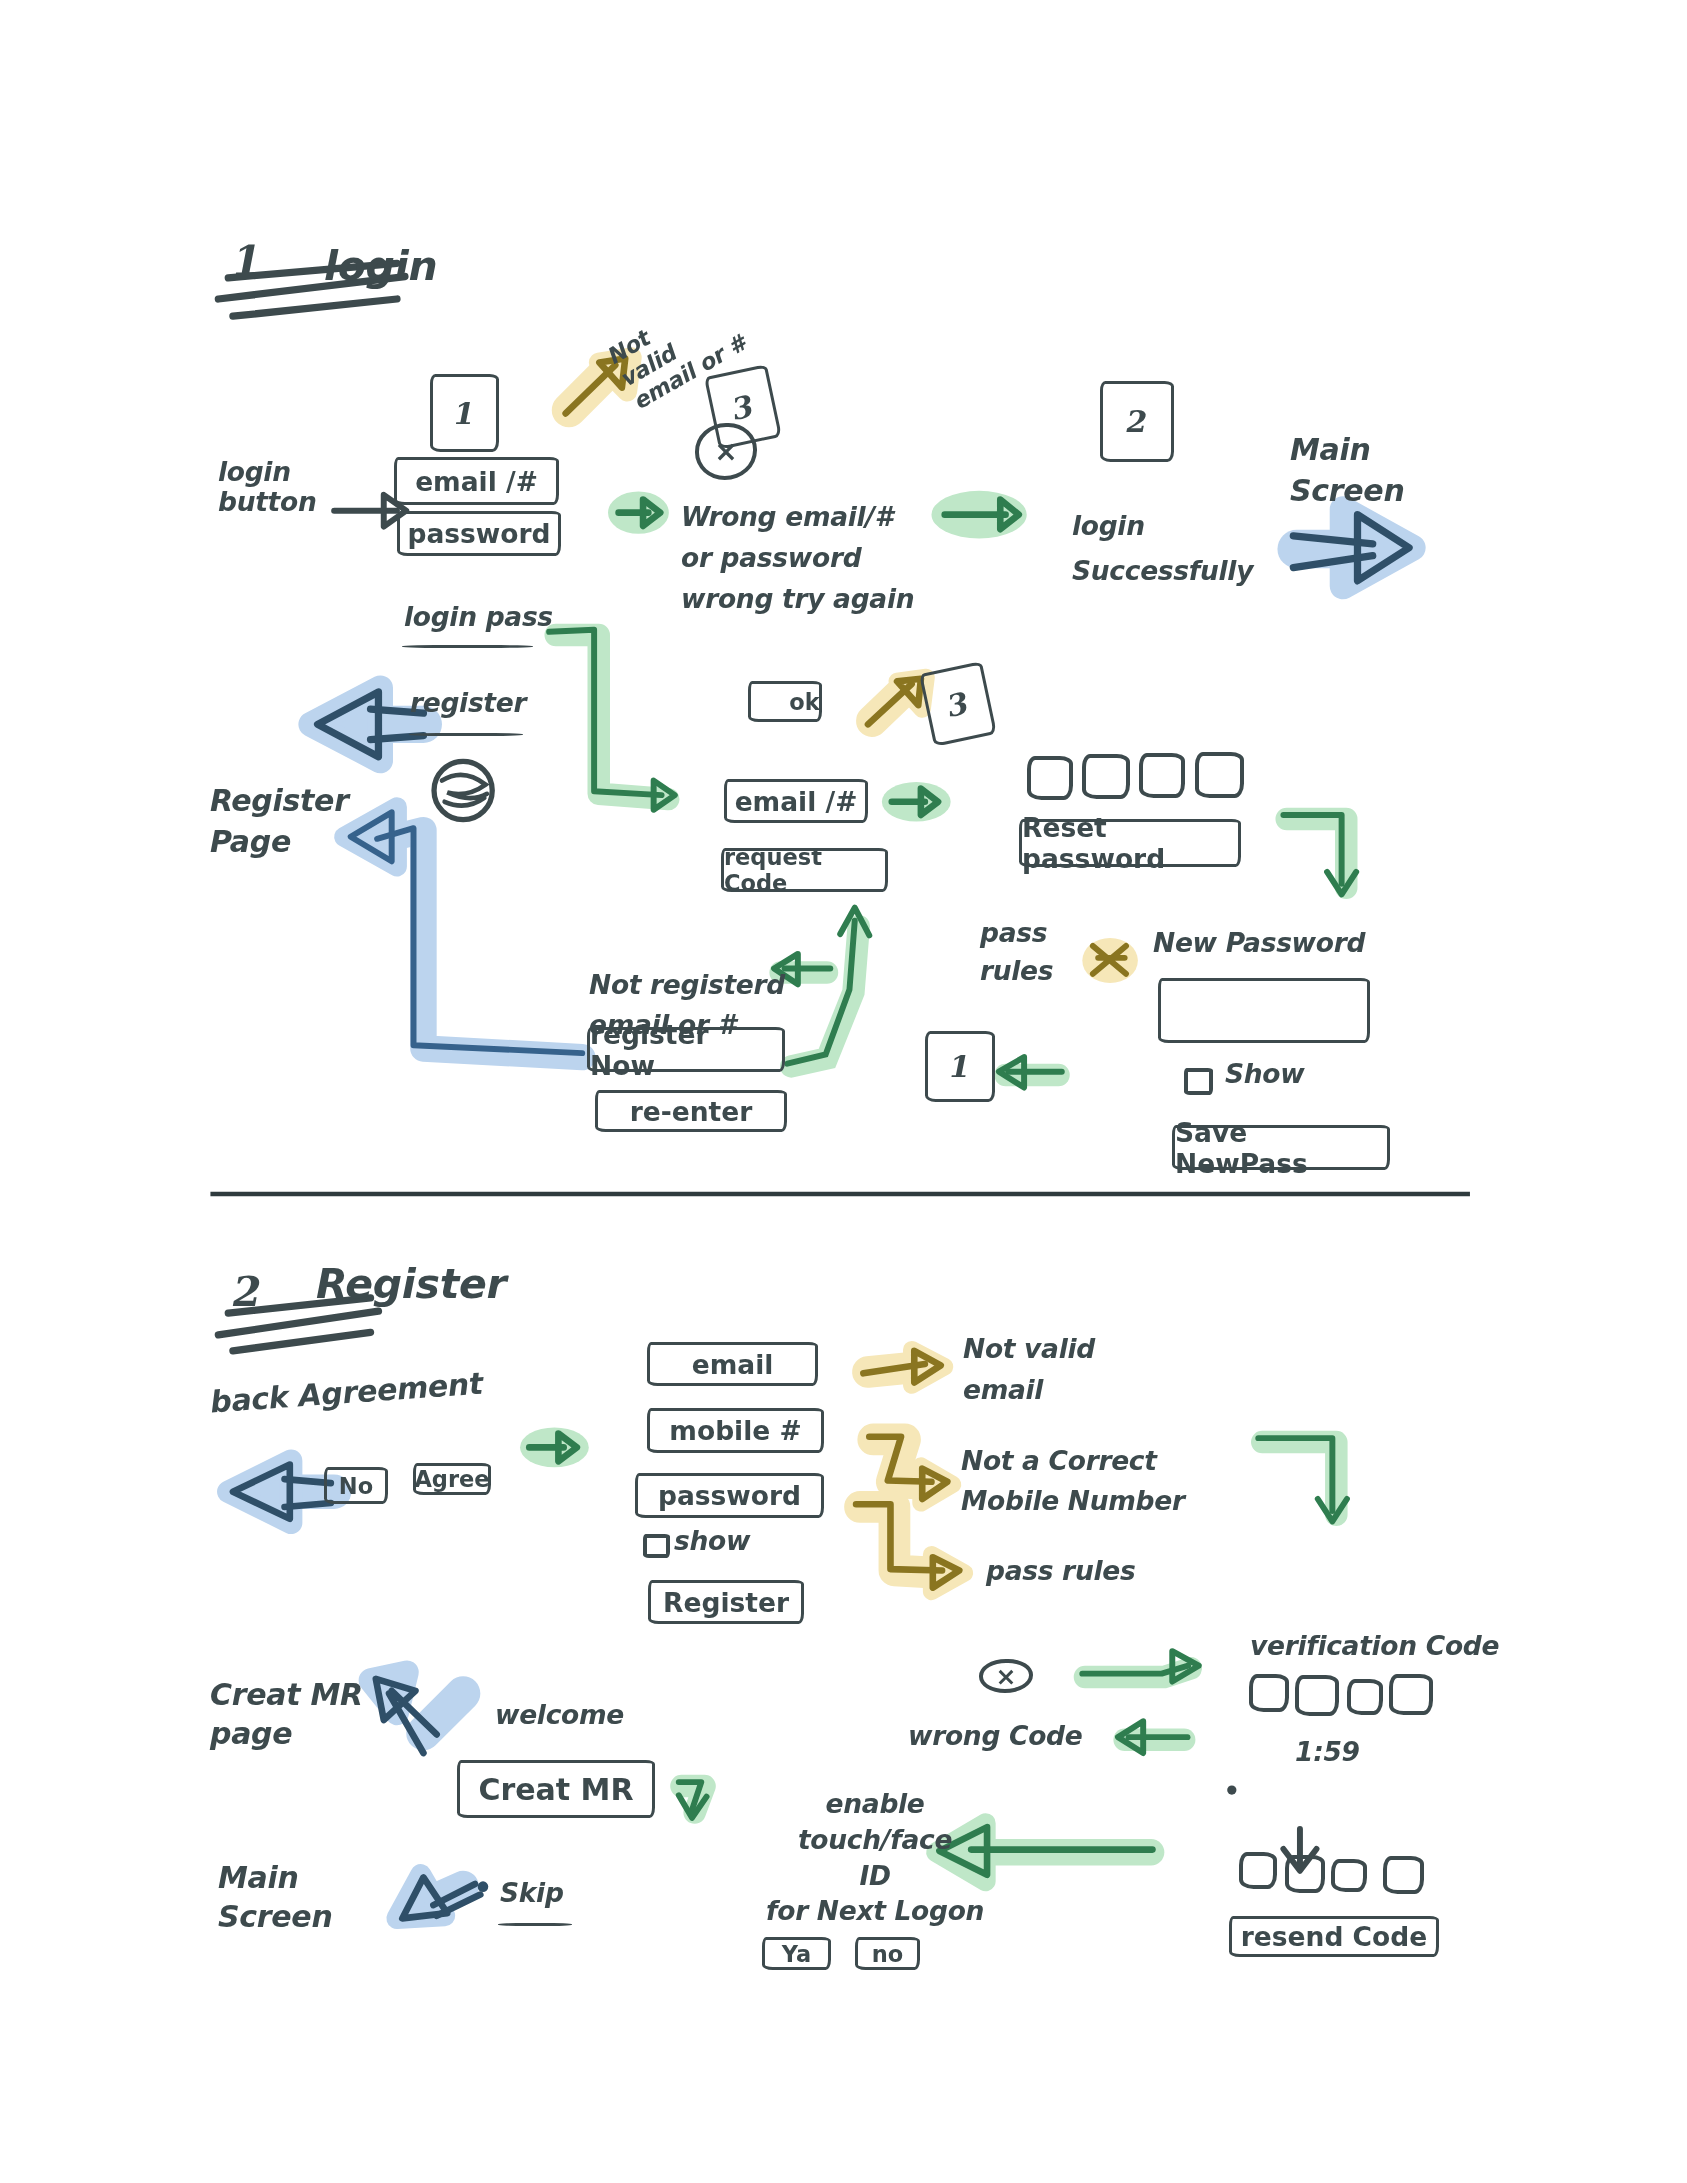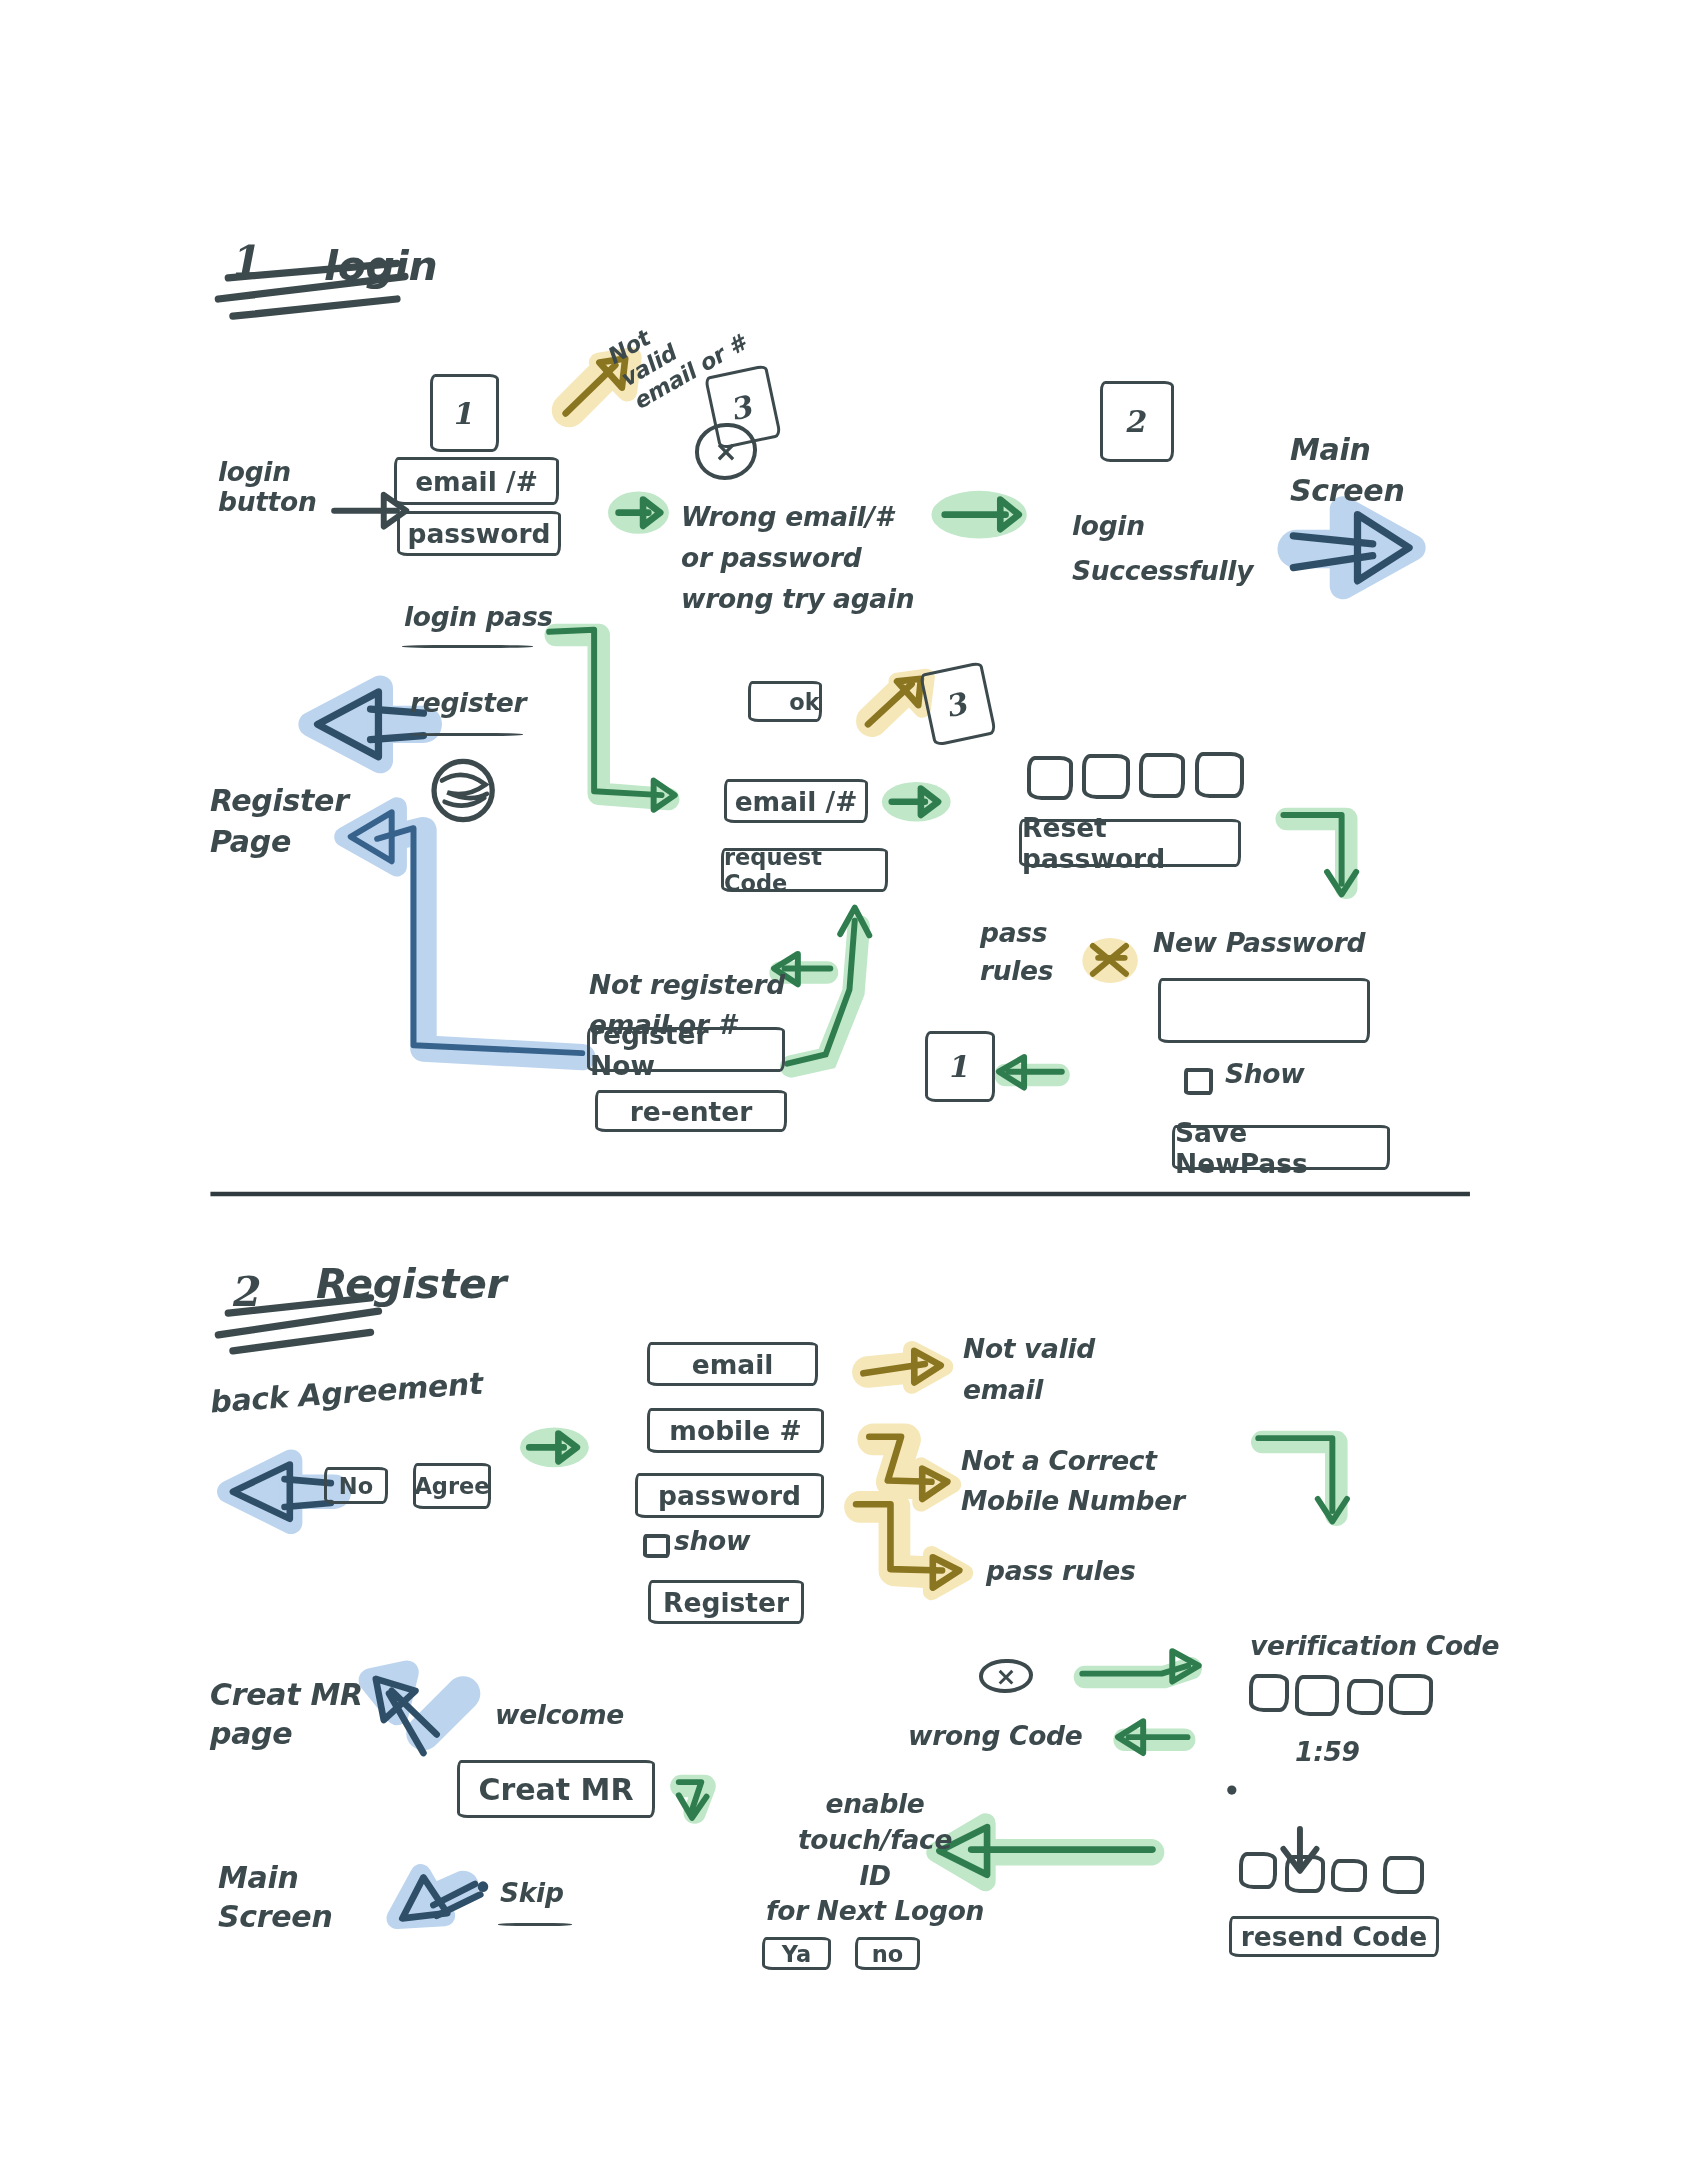--- a/index.html
+++ b/index.html
@@ -320,21 +320,21 @@
   </div>
 
   <div class="hw sz-title it" style="left:233px;top:1269px;font-family:'DejaVu Serif',serif;">2</div>
   <div class="hw sz-title it" style="left:316px;top:1261px;">Register</div>
 
   <div class="hw sz-lg it rot-n4" style="left:210px;top:1376px;">back Agreement</div>
 
   <div class="sketchbox sz-sm it" style="left:324px;top:1467px;width:64px;height:37px;">
     <span>No</span>
   </div>
-  <div class="sketchbox sz-sm it" style="left:413px;top:1463px;width:78px;height:46px;">
+  <div class="sketchbox sz-sm it" style="left:413px;top:1463px;width:78px;height:32px;">
     <span>Agree</span>
   </div>
 
   <div class="sketchbox sz-md it" style="left:647px;top:1342px;width:171px;height:44px;">
     <span>email</span>
   </div>
   <div class="sketchbox sz-md it" style="left:647px;top:1408px;width:177px;height:45px;">
     <span>mobile #</span>
   </div>
   <div class="sketchbox sz-md it" style="left:635px;top:1473px;width:189px;height:45px;">

